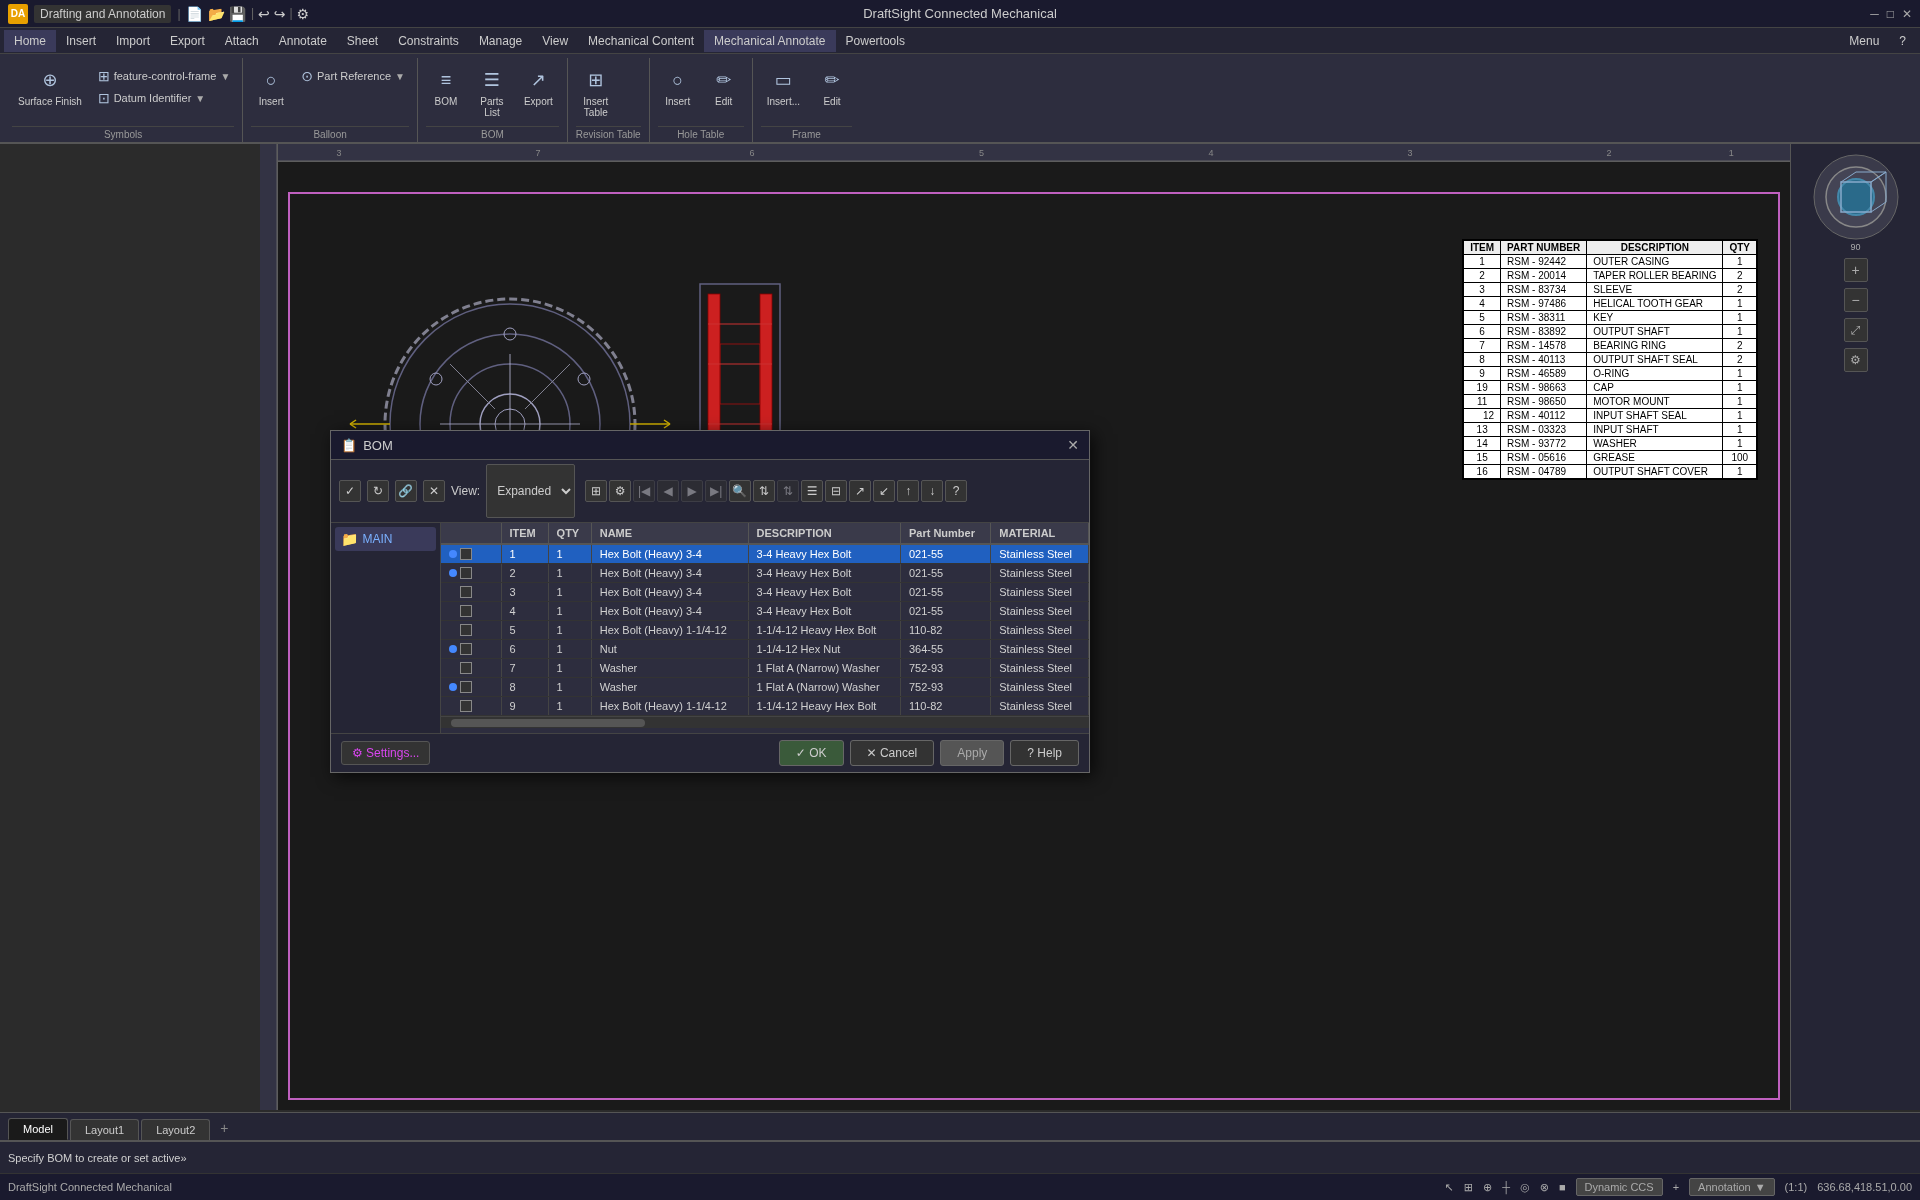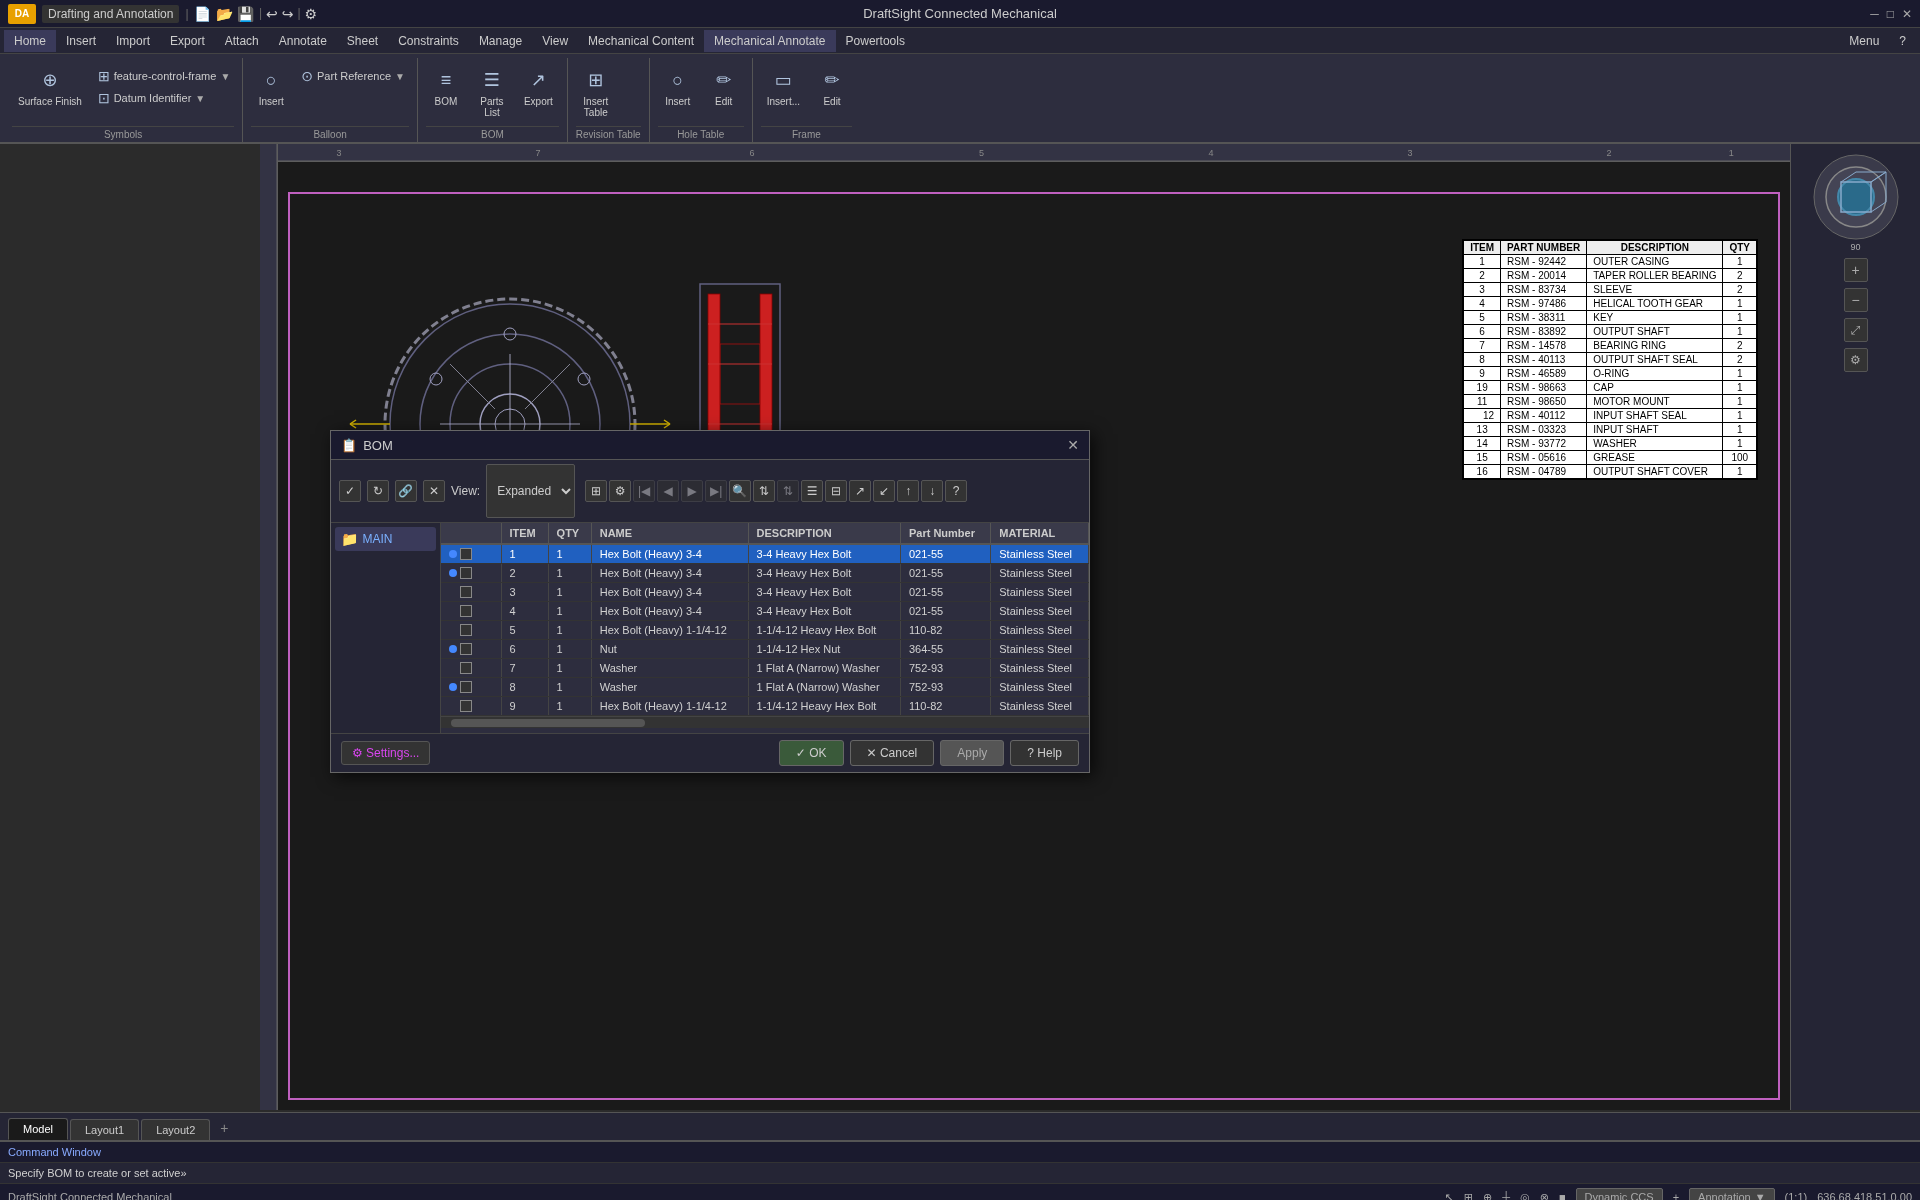--- a/index.html
+++ b/index.html
@@ -96,21 +96,21 @@
     .tab-add { padding: 4px 8px; color: #888; cursor: pointer; font-size: 14px; }
 
     
     .section-label { position: absolute; font-size: 10px; color: #cc0000; text-align: center; font-weight: bold; }
   </style>
 </head>
 <body>
 
 <div id="title-bar">
   <div style="display:flex;align-items:center;gap:6px;">
-    <div style="width:28px;height:20px;background:#e8a000;border-radius:2px;display:flex;align-items:center;justify-content:center;font-weight:bold;font-size:10px;color:white;">DA</div>
+    <div style="width:20px;height:20px;background:#e8a000;border-radius:2px;display:flex;align-items:center;justify-content:center;font-weight:bold;font-size:10px;color:white;">DA</div>
     <span style="font-size:12px;color:#ccc;background:#333;padding:2px 6px;border-radius:2px;cursor:pointer;">Drafting and Annotation</span>
     <span style="color:#666;font-size:12px;">|</span>
     <div style="display:flex;gap:4px;">
       <span style="color:#ccc;cursor:pointer;font-size:14px;">📄</span>
       <span style="color:#ccc;cursor:pointer;font-size:14px;">📂</span>
       <span style="color:#ccc;cursor:pointer;font-size:14px;">💾</span>
       <span style="color:#666;">|</span>
       <span style="color:#ccc;cursor:pointer;font-size:14px;">↩</span>
       <span style="color:#ccc;cursor:pointer;font-size:14px;">↪</span>
       <span style="color:#666;">|</span>
@@ -672,23 +672,20 @@
 </div>
 
 <div id="bottom-tabs">
   <div class="tab active">Model</div>
   <div class="tab">Layout1</div>
   <div class="tab">Layout2</div>
   <div class="tab-add">+</div>
 </div>
 
 <div id="status-bar">
-  <div id="command-label">
-    <span>Command Window</span>
-  </div>
   <div id="command-input" style="display:flex;align-items:center;padding:4px 8px;color:#d0d0d0;font-size:11px;">Specify BOM to create or set active»</div>
   <div id="status-bottom">
     <span>DraftSight Connected Mechanical</span>
     <div style="flex:1;display:flex;align-items:center;justify-content:flex-end;gap:10px;">
       <span style="cursor:pointer;">↖</span>
       <span style="cursor:pointer;">⊞</span>
       <span style="cursor:pointer;">⊕</span>
       <span style="cursor:pointer;">┼</span>
       <span style="cursor:pointer;">◎</span>
       <span style="cursor:pointer;">⊗</span>

